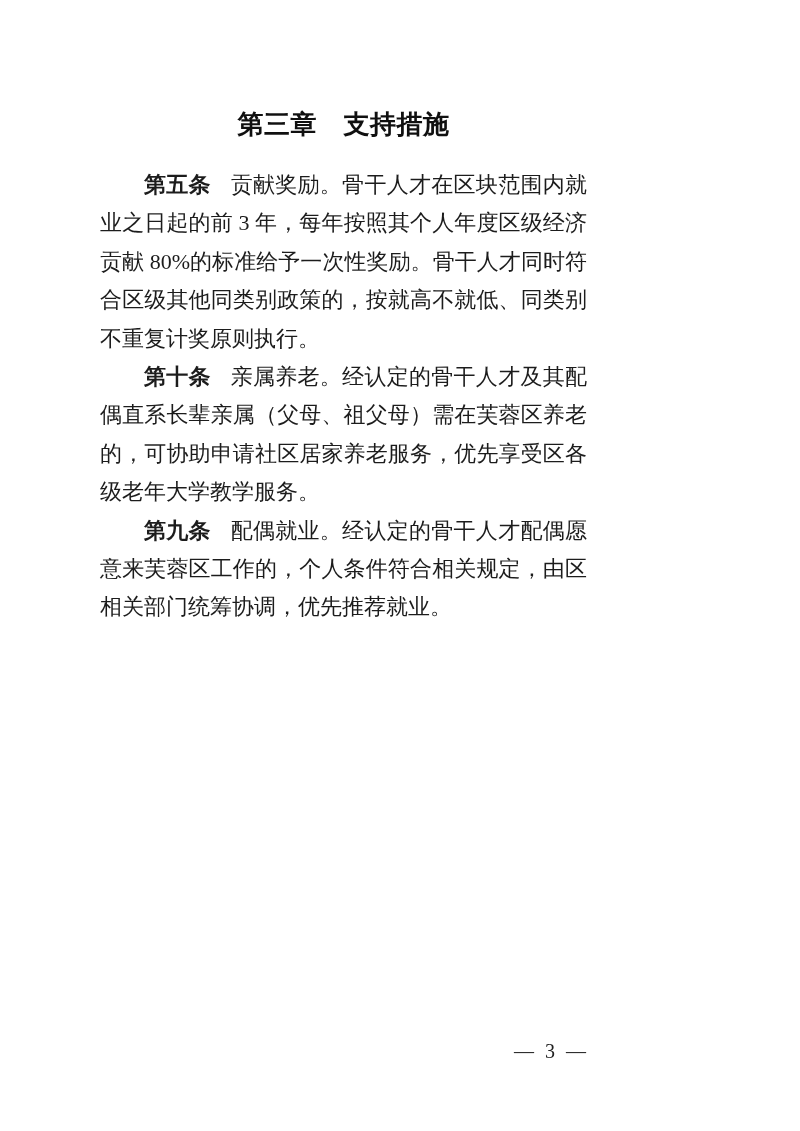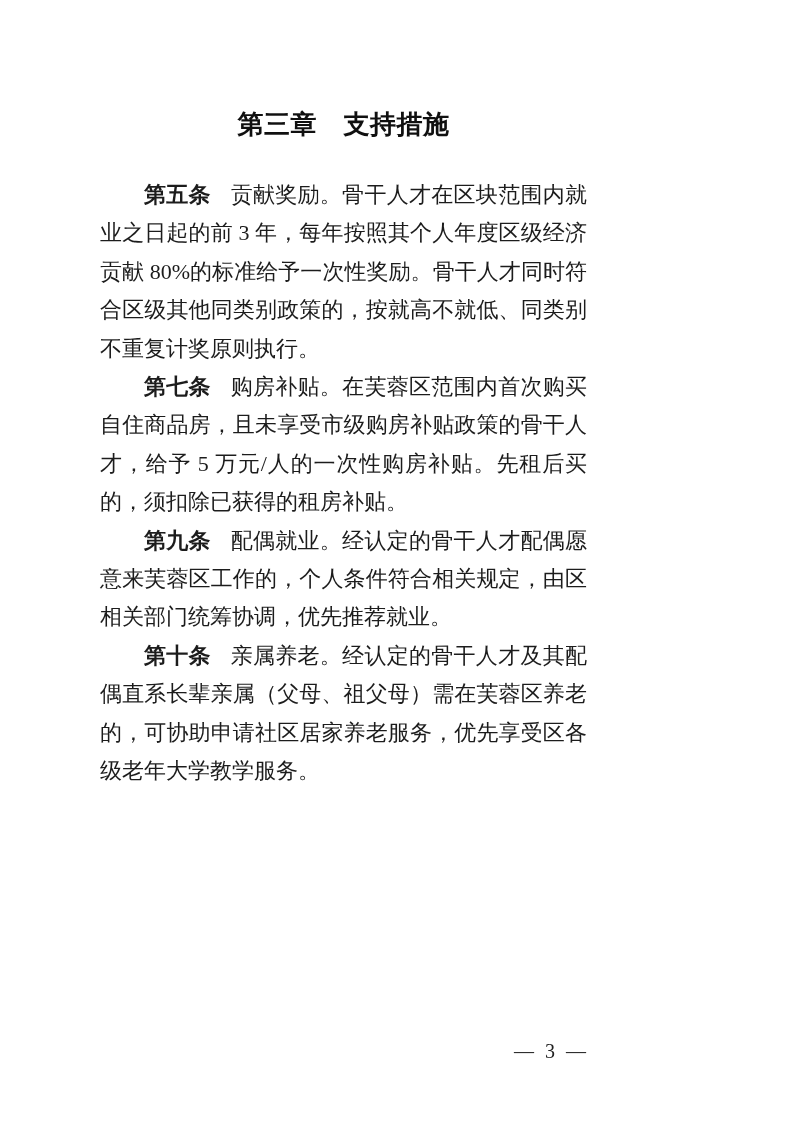--- a/index.html
+++ b/index.html
@@ -23,21 +23,21 @@
     padding-top: 108px;
     text-align: center;
     font-family: "Liberation Sans", sans-serif;
     font-weight: 700;
     font-size: 26px;
     line-height: 32px;
     color: #101010;
     letter-spacing: 0.5px;
   }
   .articles {
-    margin-top: 36px;
+    margin-top: 26px;
   }
   .article {
     margin: 0;
     font-size: 22px;
     line-height: 38.4px;
     text-align: justify;
     text-indent: 2em;
     color: #1c1c1c;
     font-family: "Liberation Serif", serif;
   }
@@ -59,23 +59,22 @@
 </head>
 <body>
 
 <div class="page">
   <h1 class="chapter-title">第三章　支持措施</h1>
 
   <div class="articles">
   <p class="article"><span class="article-term">第五条</span><span class="article-body">贡献奖励。骨干人才在区块范围内就业之日起的前 3 年，每年按照其个人年度区级经济贡献 80%的标准给予一次性奖励。骨干人才同时符合区级其他同类别政策的，按就高不就低、同类别不重复计奖原则执行。</span></p>
 
 
-  <p class="article"><span class="article-term">第七条</span><span class="article-body">购房补贴。在芙蓉区范围内首次购买自住商品房，且未享受市级购房补贴政策的骨干人才，给予 5 万元/人的一次性购房补贴。先租后买的，须扣除已获得的租房补贴。</span></p>
 
 
+  <p class="article"><span class="article-term">第十条</span><span class="article-body">亲属养老。经认定的骨干人才及其配偶直系长辈亲属（父母、祖父母）需在芙蓉区养老的，可协助申请社区居家养老服务，优先享受区各级老年大学教学服务。</span></p>
+
   <p class="article"><span class="article-term">第九条</span><span class="article-body">配偶就业。经认定的骨干人才配偶愿意来芙蓉区工作的，个人条件符合相关规定，由区相关部门统筹协调，优先推荐就业。</span></p>
-
-  <p class="article"><span class="article-term">第十条</span><span class="article-body">亲属养老。经认定的骨干人才及其配偶直系长辈亲属（父母、祖父母）需在芙蓉区养老的，可协助申请社区居家养老服务，优先享受区各级老年大学教学服务。</span></p>
 
 </div>
 
   <div class="page-number">— 3 —</div>
 </div>
 
 </body></html>

